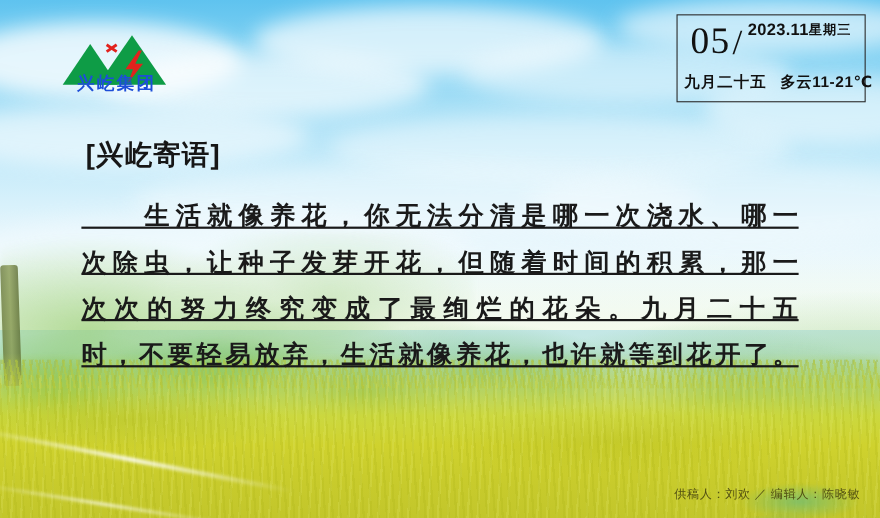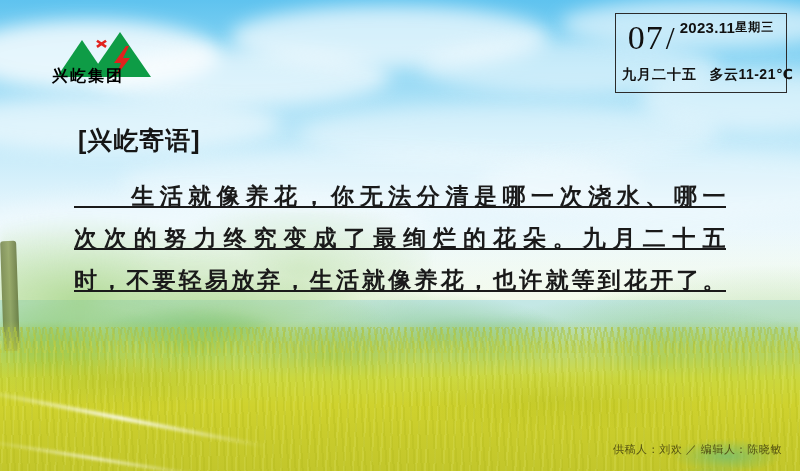--- a/index.html
+++ b/index.html
@@ -236,43 +236,44 @@
     <svg width="110" height="76" viewBox="0 0 110 76">
       <polygon points="32,18 57,55 7,55" fill="#0e9c46"></polygon>
       <polygon points="70,10 101,55 39,55" fill="#0e9c46"></polygon>
       <path d="M50,20 L46,28 L56,28 L52,20 Z" fill="#0e9c46" opacity="0"></path>
       <g fill="#e2221d">
         <rect x="46" y="20.5" width="11" height="2.6" transform="rotate(34 51.5 21.8)"></rect>
         <rect x="46" y="20.5" width="11" height="2.6" transform="rotate(-34 51.5 21.8)"></rect>
       </g>
       <polygon points="76,24 64,41 71,41 66,54 80,36 73,36 79,24" fill="#e2221d"></polygon>
     </svg>
-    <div style="position:absolute;left:2px;top:44px;width:108px;
+    <div style="position:absolute;left:2px;top:44px;width:108px;text-align:center;
                 font-family:'DejaVu Sans','Liberation Sans',sans-serif;
-                font-size:16px;font-weight:bold;color:#000000;letter-spacing:2px;">兴屹集团</div>
+                font-size:16px;font-weight:bold;color:#1d4ed8;letter-spacing:2px;">兴屹集团</div>
   </div>
 
   <div class="datebox">
     <div class="date-top">
-      <span class="day">07</span>
+      <span class="day">05</span>
       <span class="slash">/</span>
       <span class="date-right">
         <span class="ym">2023.11</span>
         <span class="wd">星期三</span>
       </span>
     </div>
     <div class="date-bot">
       <span class="lunar">九月二十五</span>
       <span class="wx">多云11-21℃</span>
     </div>
   </div>
 
   <div class="title">[兴屹寄语]</div>
 
   <div class="body-text">
     <p>　　生活就像养花，你无法分清是哪一次浇水、哪一</p>
+    <p>次除虫，让种子发芽开花，但随着时间的积累，那一</p>
     <p>次次的努力终究变成了最绚烂的花朵。九月二十五</p>
     <p>时，不要轻易放弃，生活就像养花，也许就等到花开了。</p>
   </div>
 
   <div class="credits">供稿人：刘欢 ／ 编辑人：陈晓敏</div>
 
 </div>
 
 </body></html>

